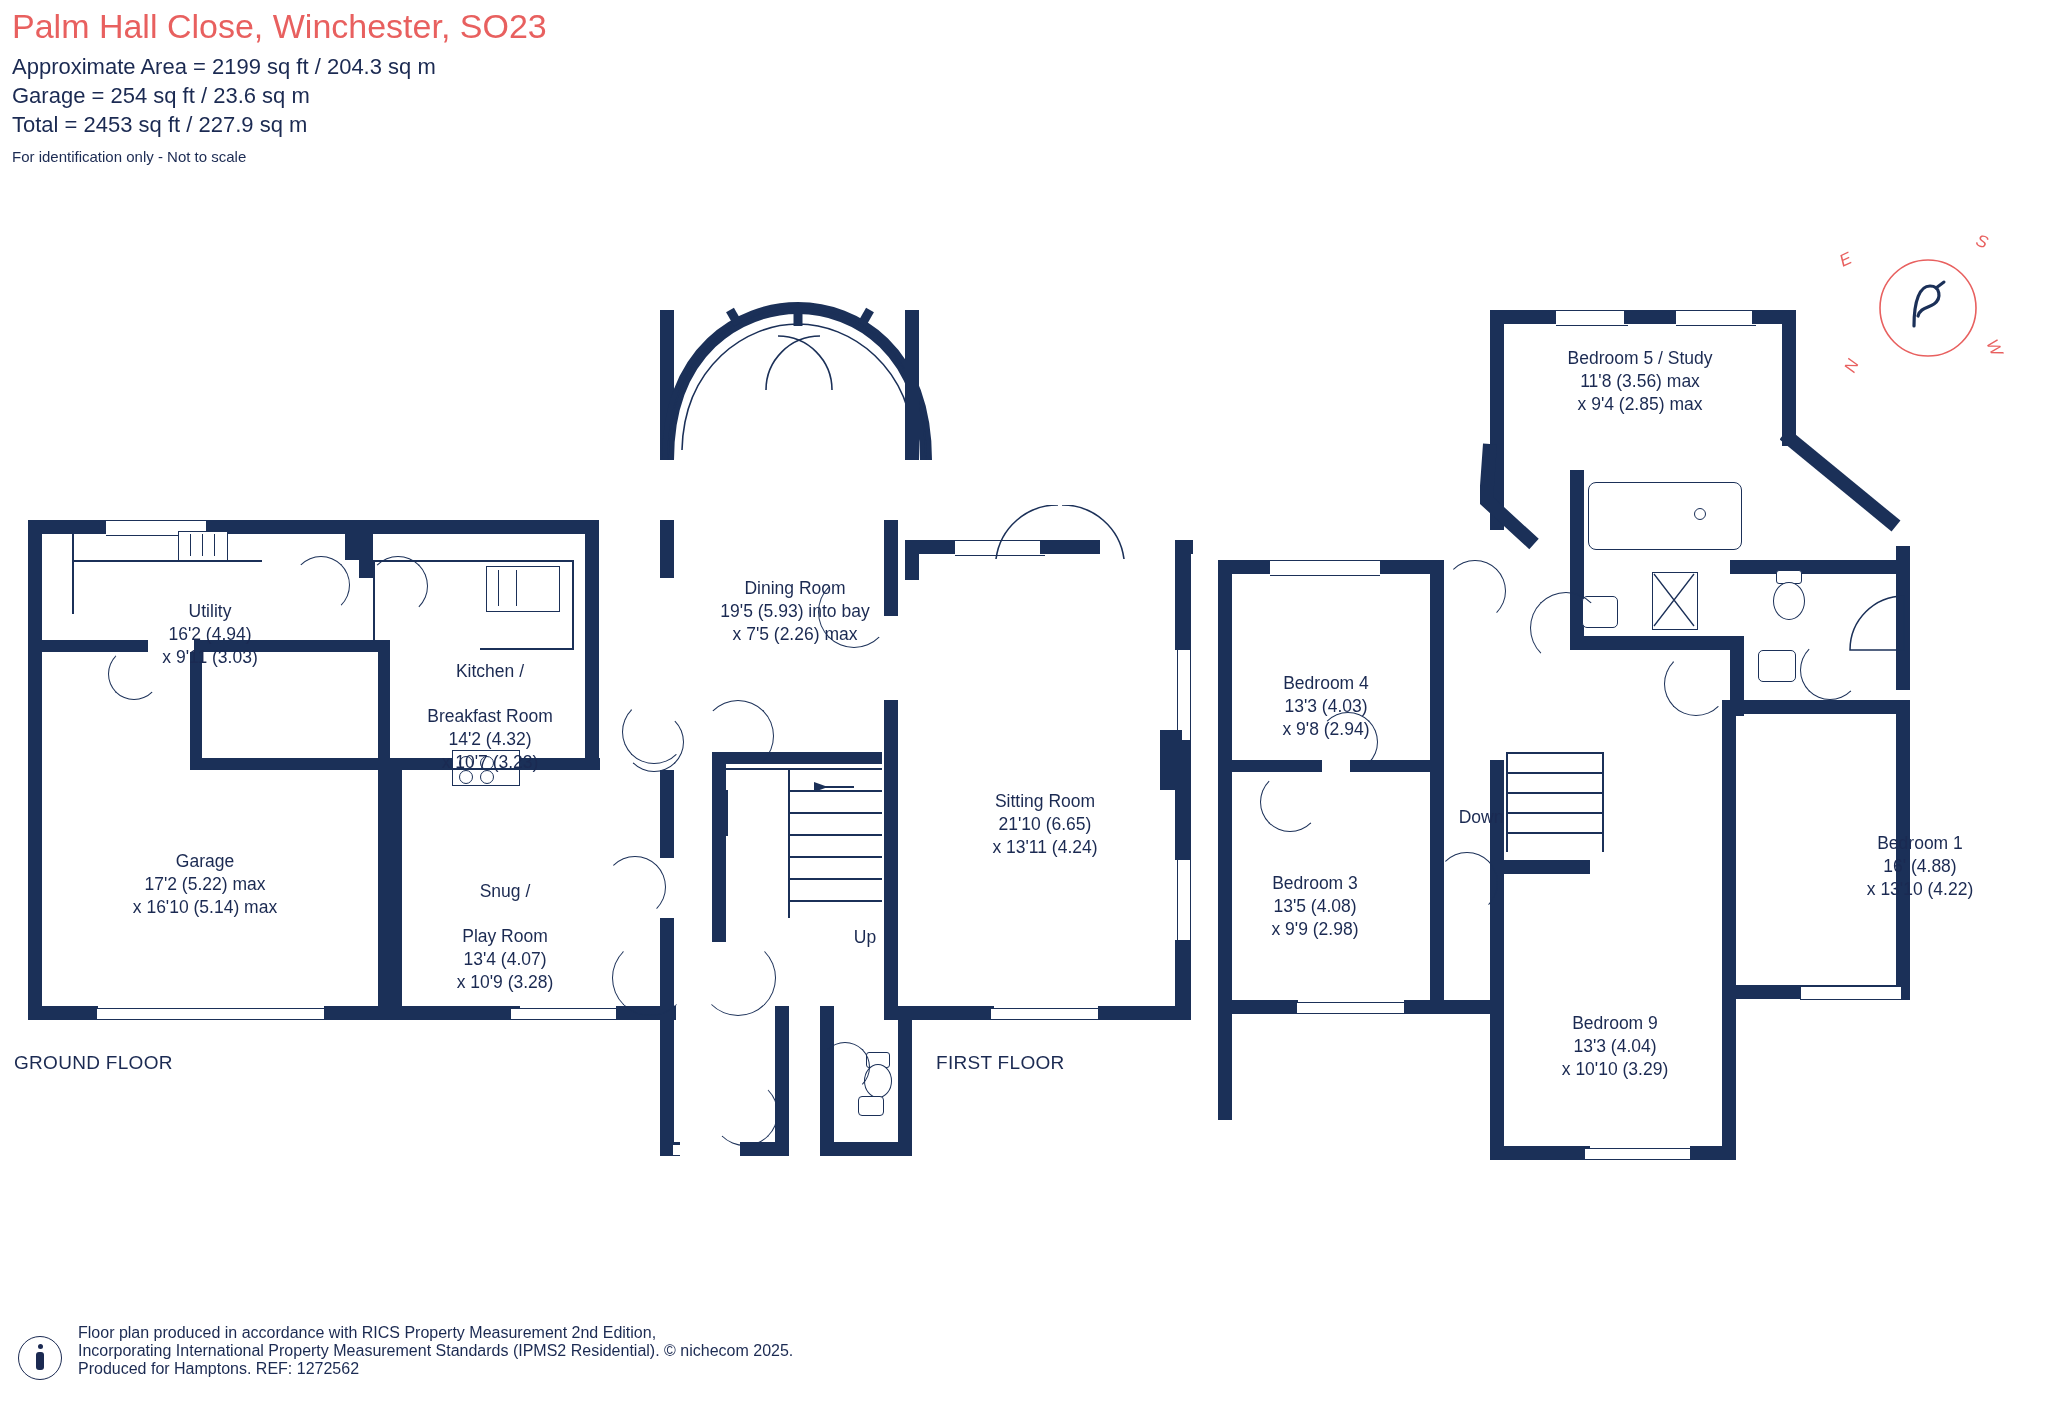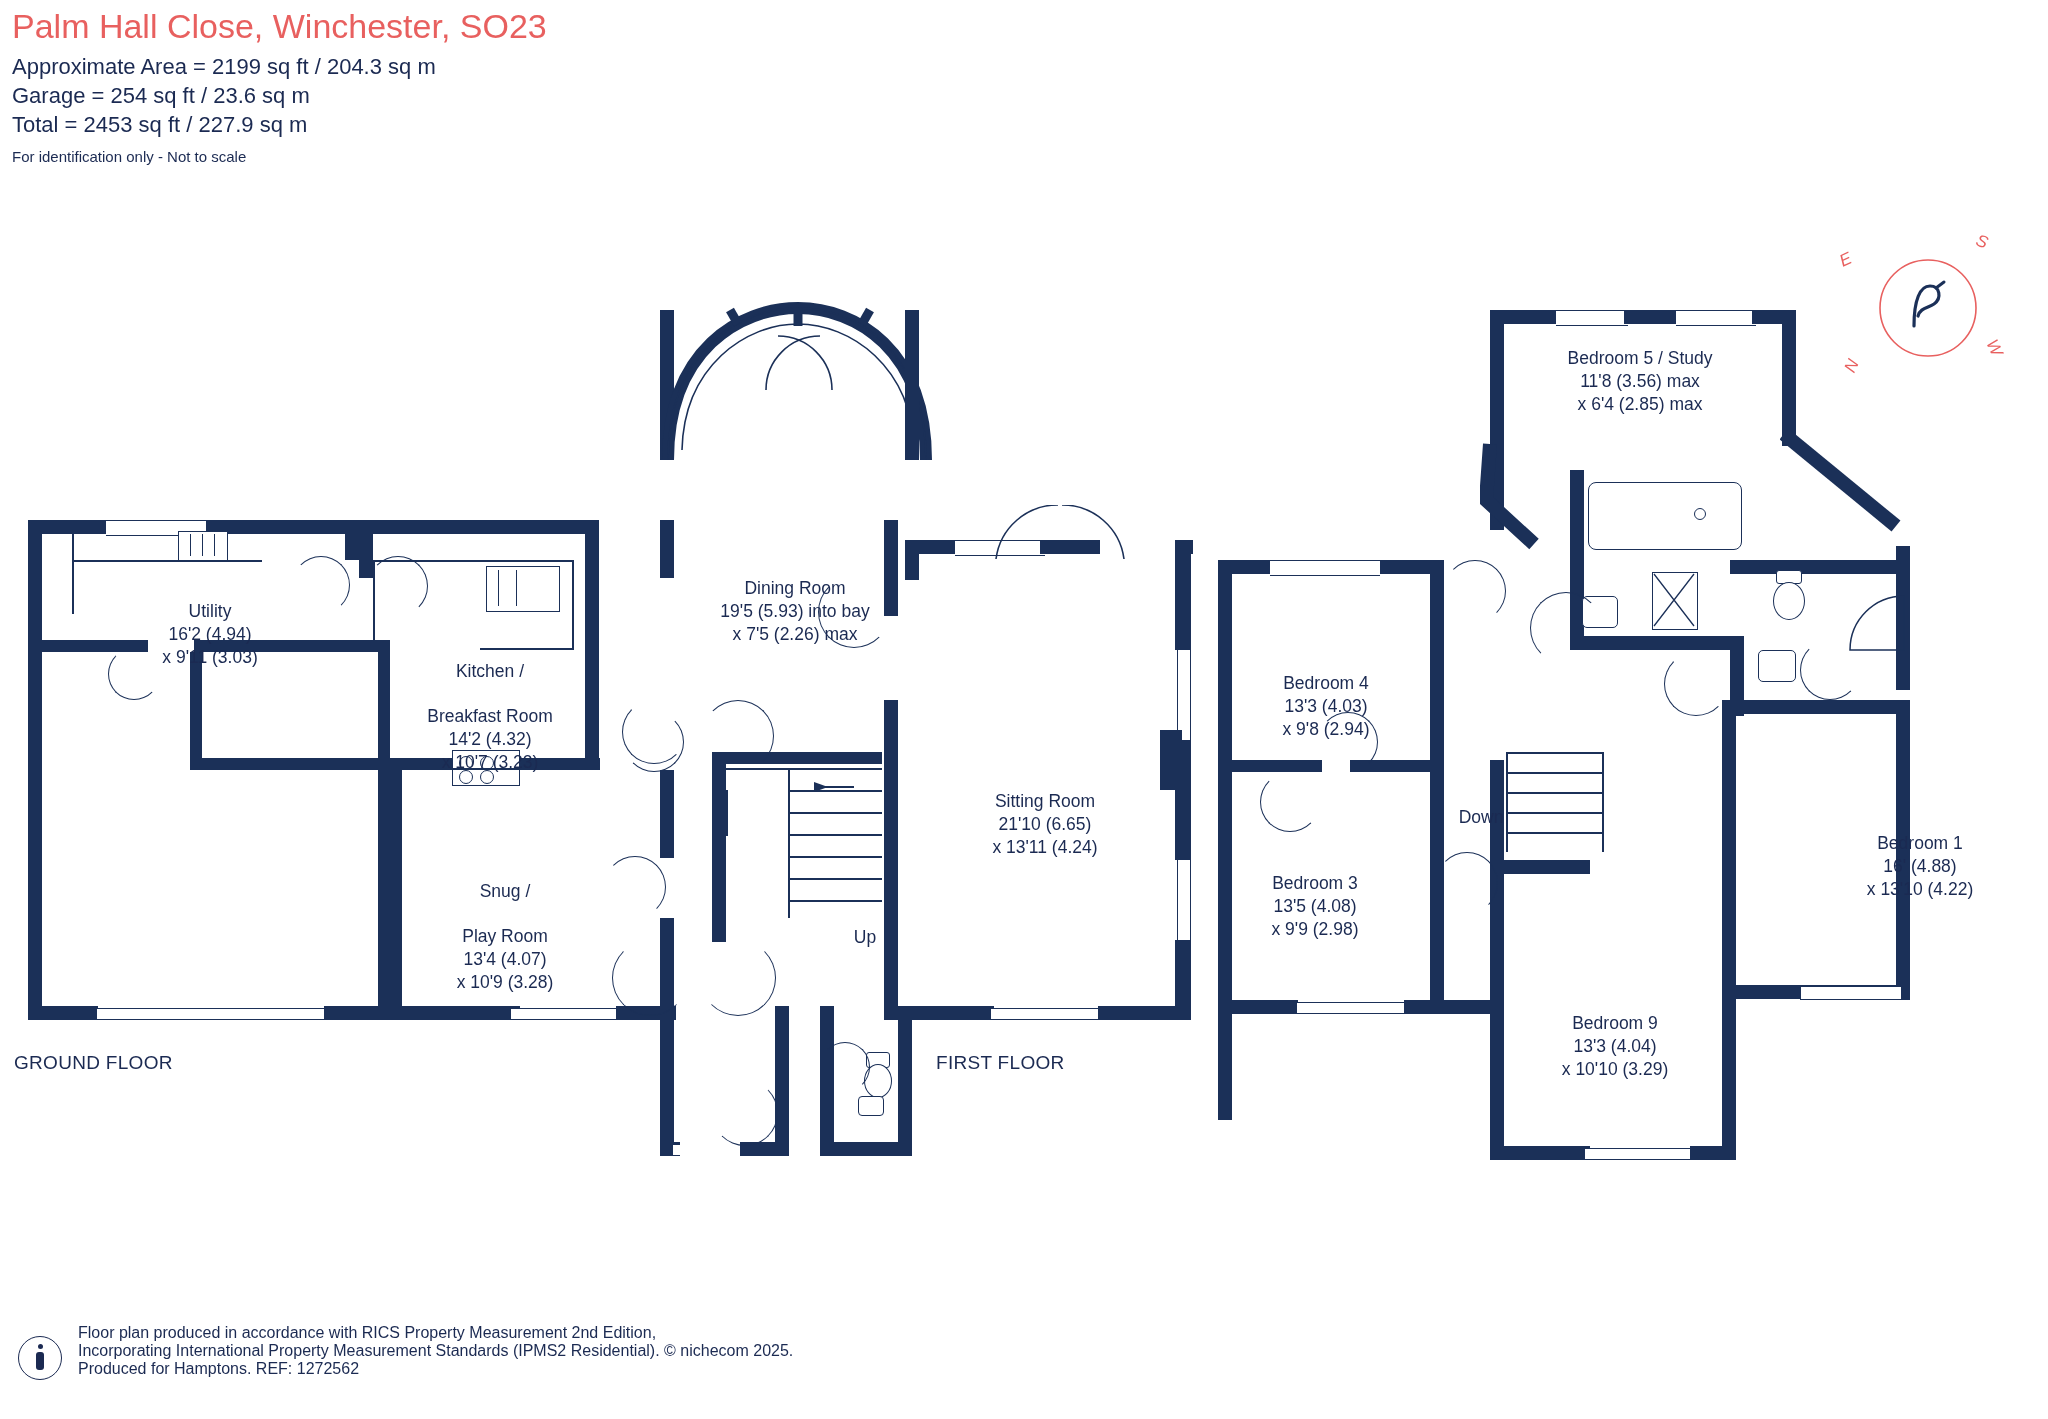--- a/index.html
+++ b/index.html
@@ -247,20 +247,25 @@
     <span class="dim">19'5 (5.93) into bay</span>
     <span class="dim">x 7'5 (2.26) max</span>
   </div>
 
   <div class="room" style="left:920px;top:768px;width:250px;">
     <span class="nm">Sitting Room</span>
     <span class="dim">21'10 (6.65)</span>
     <span class="dim">x 13'11 (4.24)</span>
   </div>
 
+  <div class="room" style="left:80px;top:828px;width:250px;">
+    <span class="nm">Garage</span>
+    <span class="dim">17'2 (5.22) max</span>
+    <span class="dim">x 16'10 (5.14) max</span>
+  </div>
 
   <div class="room" style="left:420px;top:858px;width:170px;">
     <span class="nm">Snug /</span>
     <span class="nm">Play Room</span>
     <span class="dim">13'4 (4.07)</span>
     <span class="dim">x 10'9 (3.28)</span>
   </div>
 
   <div class="room" style="left:830px;top:926px;width:70px;">Up</div>
 
@@ -374,21 +379,21 @@
 
   <div class="room" style="left:600px;top:810px;width:240px;">
     <span class="nm">Bedroom 1</span>
     <span class="dim">16' (4.88)</span>
     <span class="dim">x 13'10 (4.22)</span>
   </div>
 
   <div class="room" style="left:280px;top:325px;width:320px;">
     <span class="nm">Bedroom 5 / Study</span>
     <span class="dim">11'8 (3.56) max</span>
-    <span class="dim">x 6'4 (2.85) max</span>
+    <span class="dim">x 9'4 (2.85) max</span>
   </div>
 
   <div class="room" style="left:236px;top:786px;width:90px;margin-top:20px;">Down</div>
 
   <div class="floor-label abs" style="left:-264px;top:1052px;">FIRST FLOOR</div>
 </div>
 
 <div id="footer-icon"></div>
 <div id="footer-text">
   <div class="ftext">Floor plan produced in accordance with RICS Property Measurement 2nd Edition,</div>

